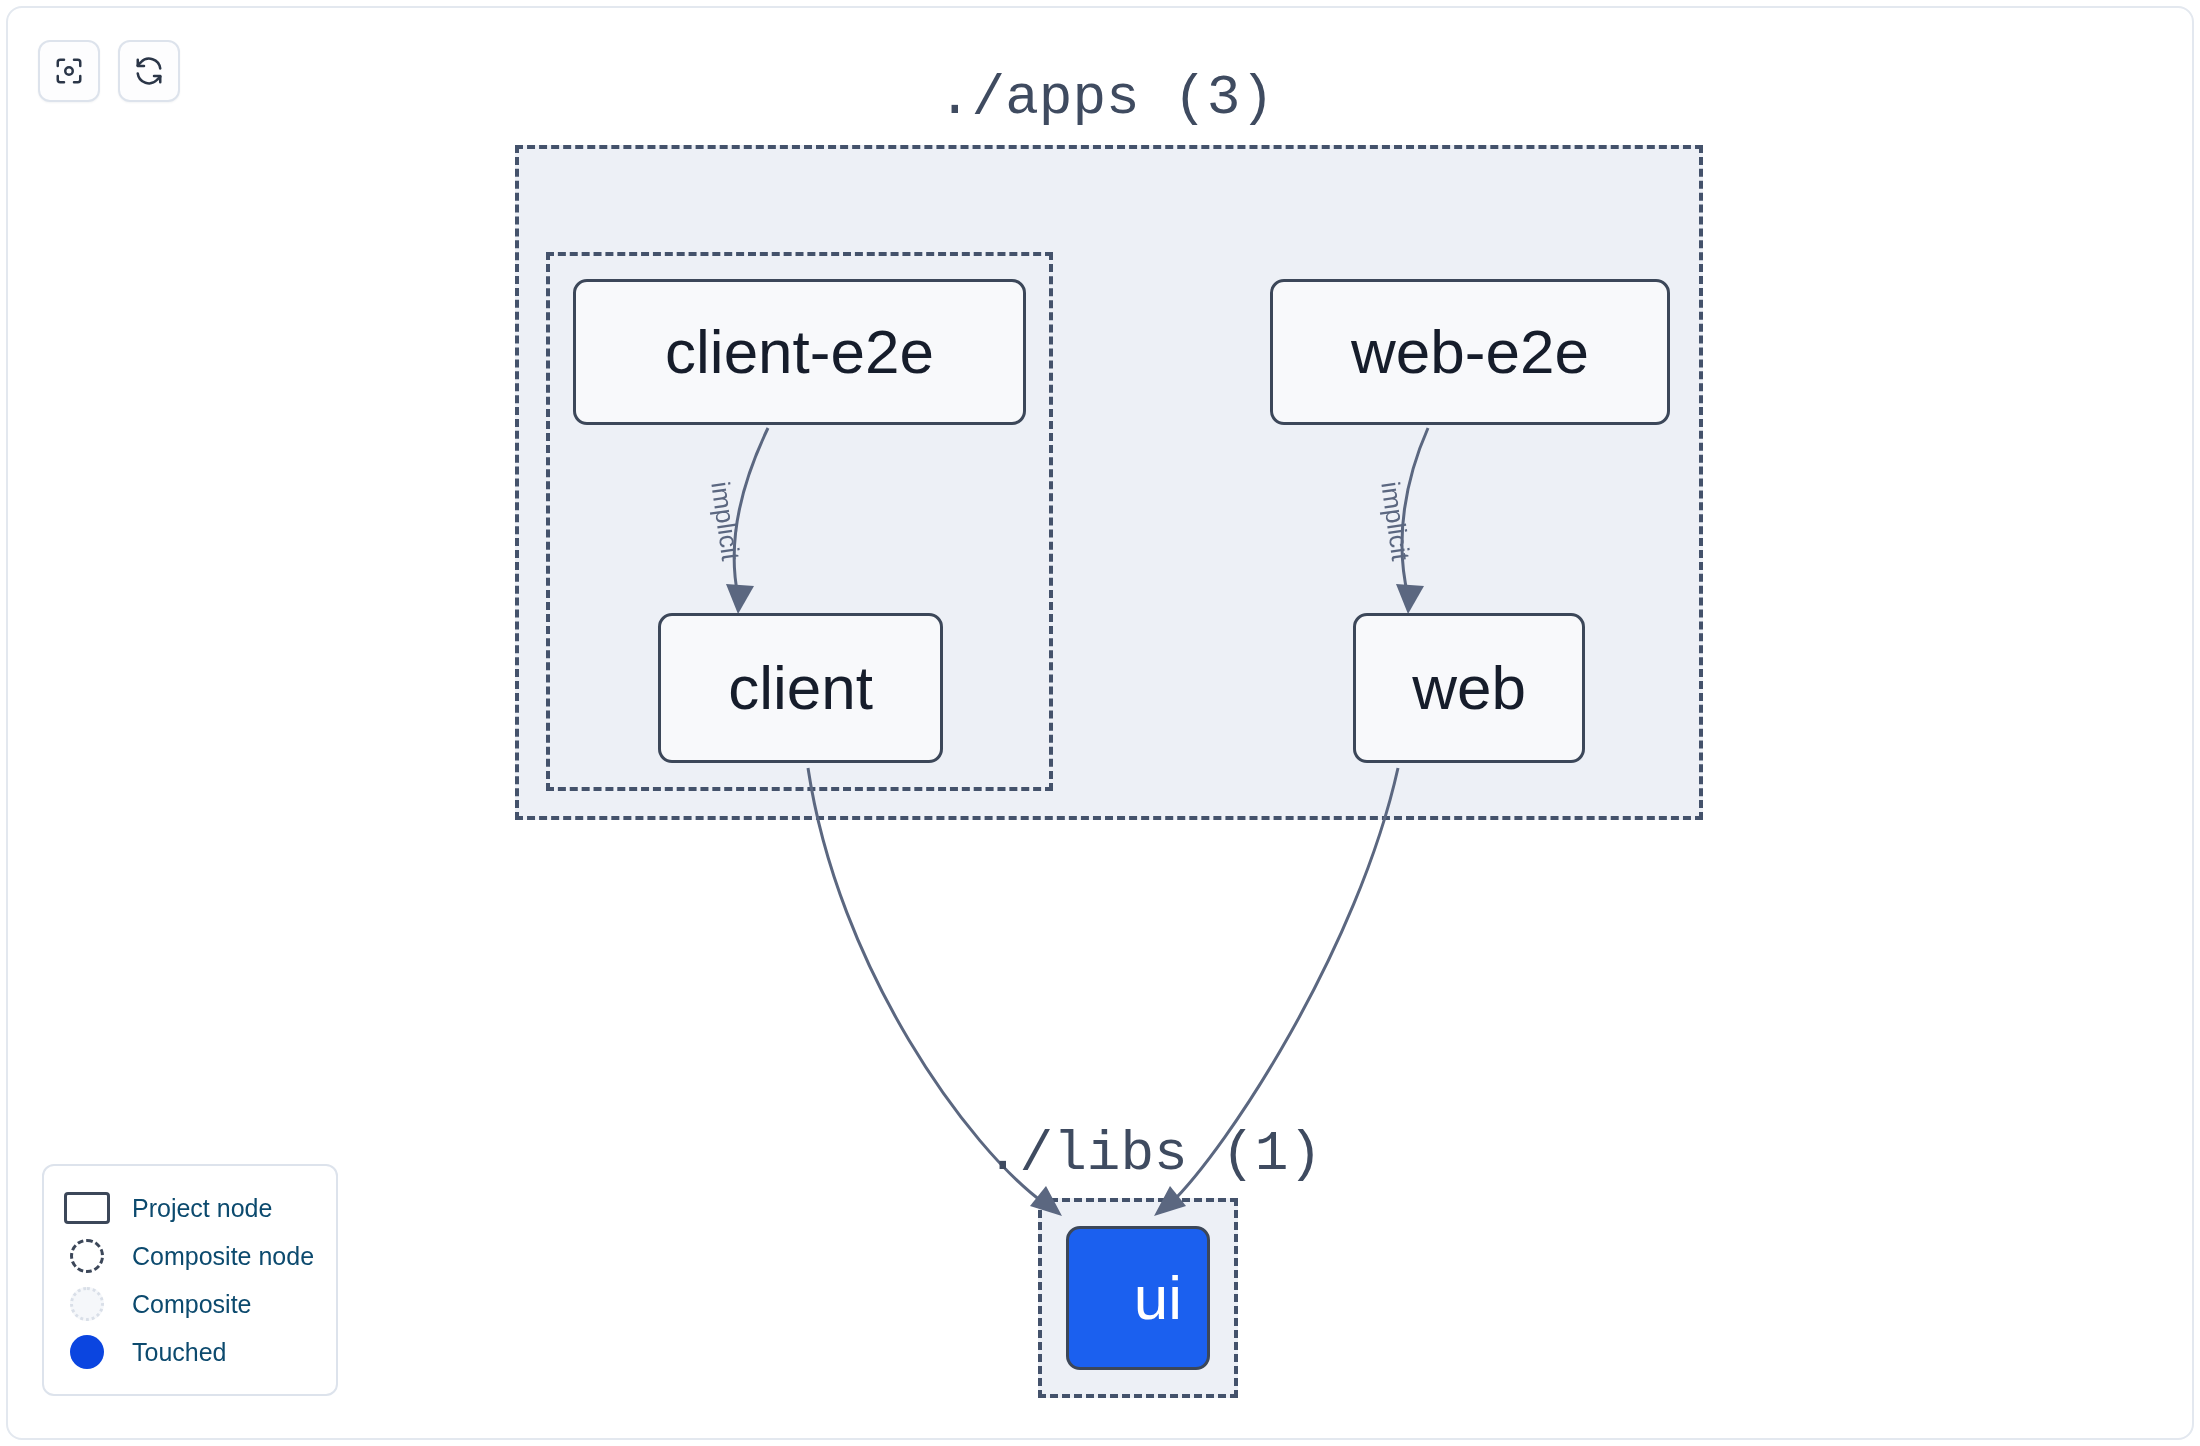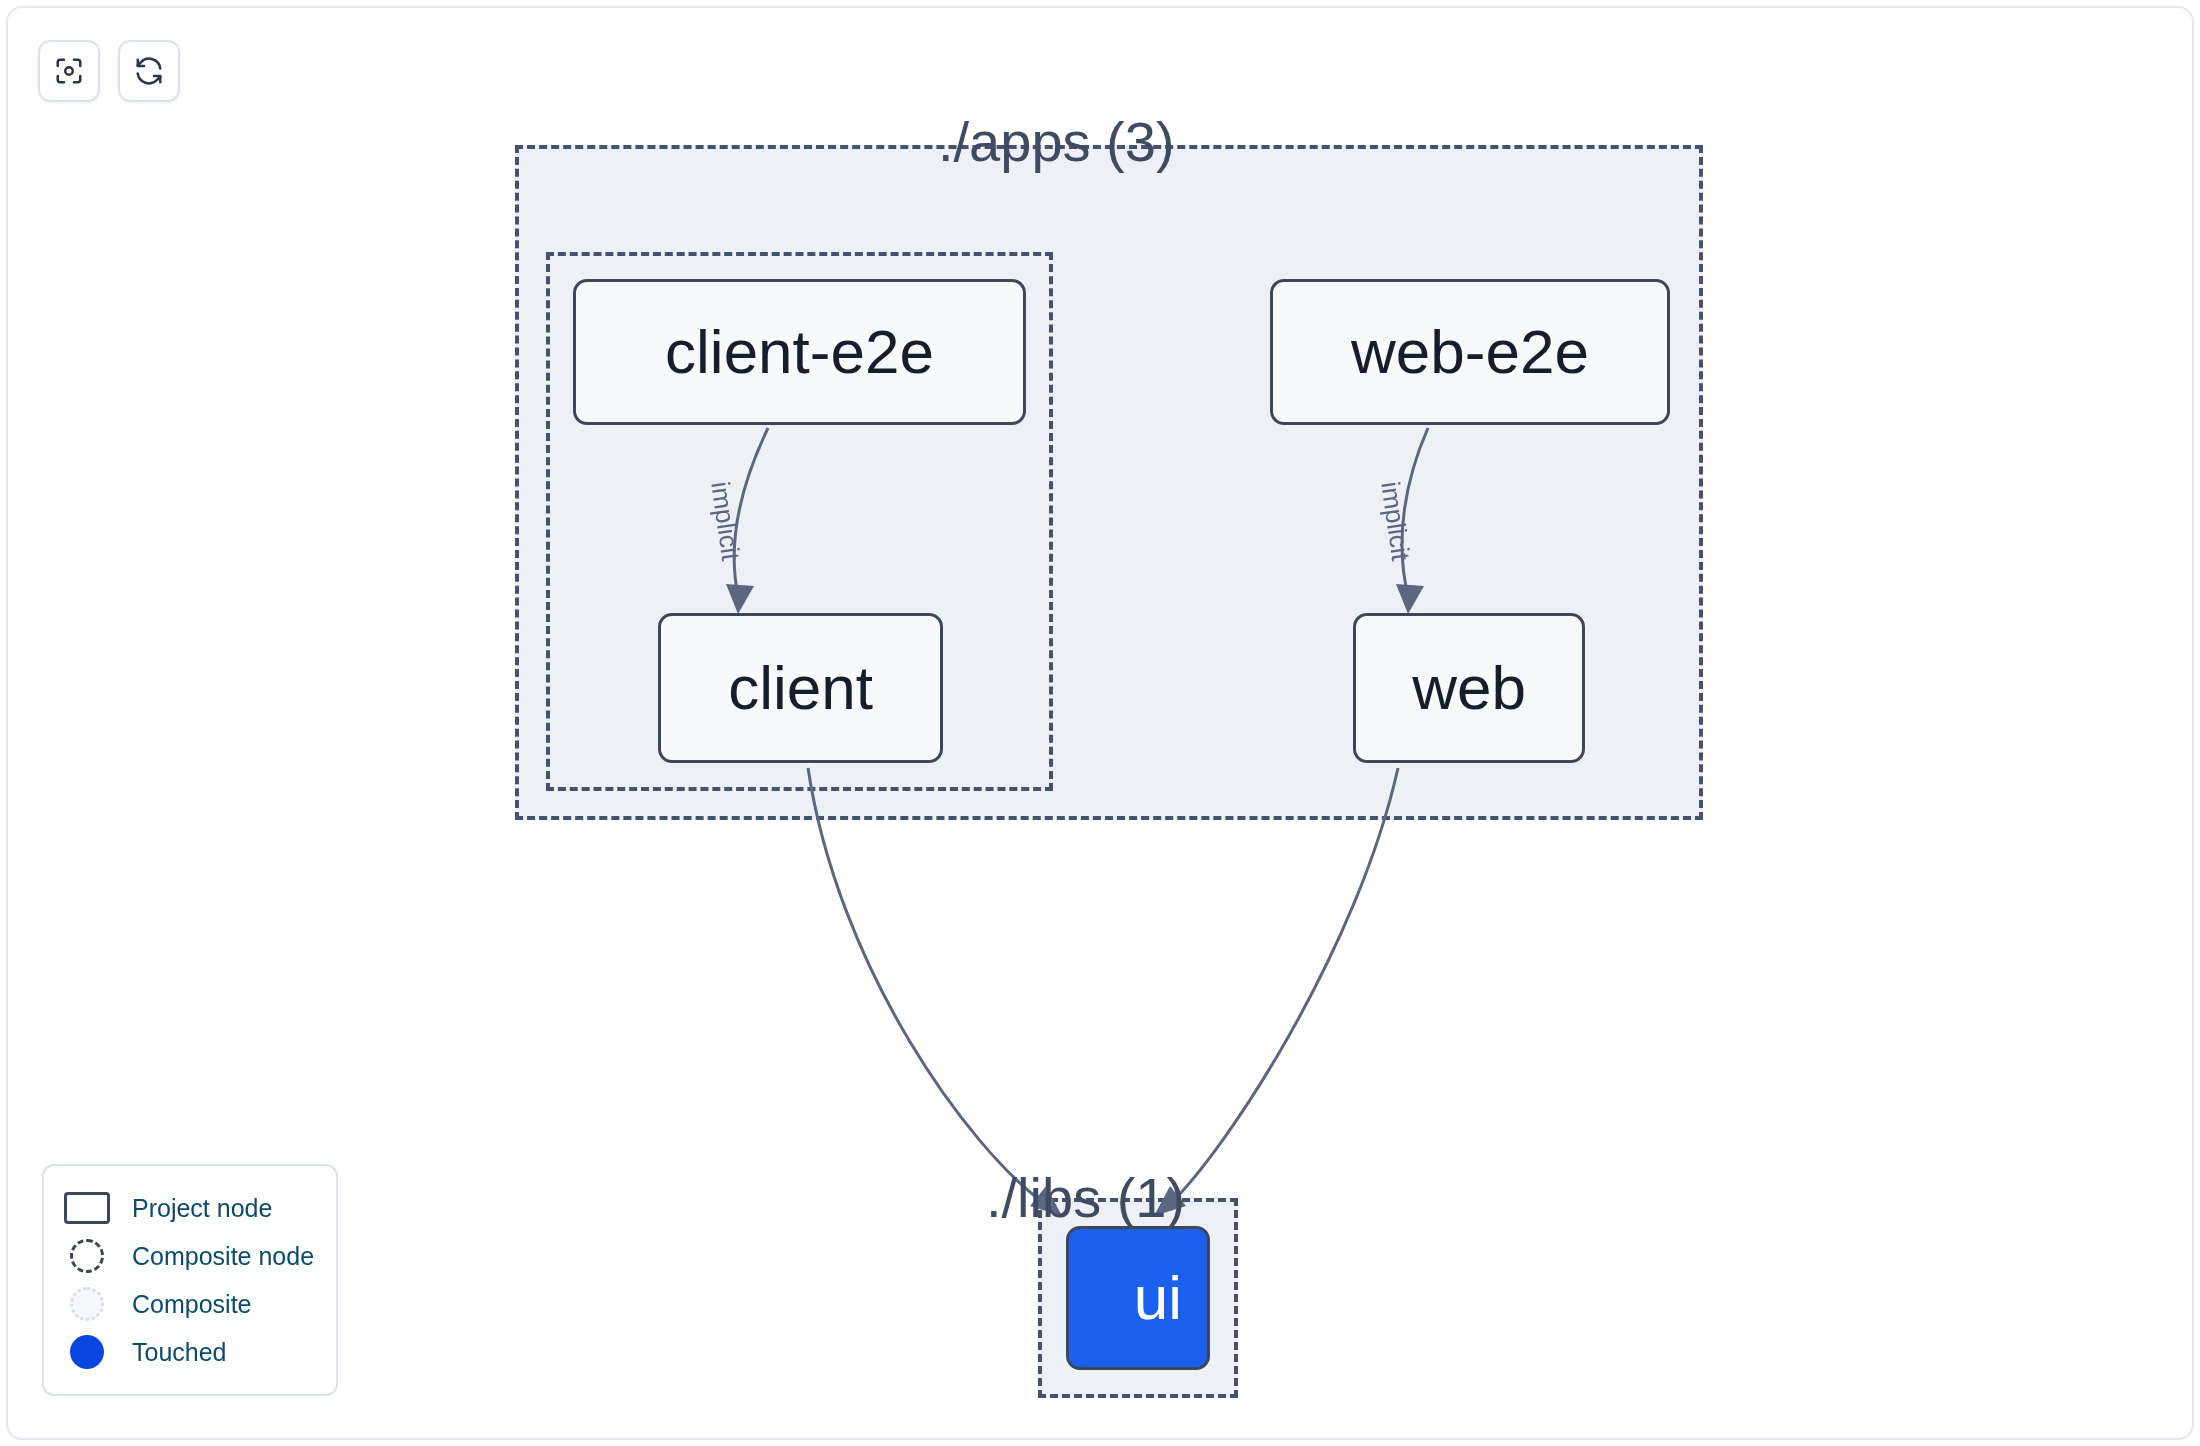--- a/index.html
+++ b/index.html
@@ -45,23 +45,22 @@
     position: absolute;
     background: #edf0f6;
     border: 4px dashed #44526b;
   }
   .group-label {
     position: absolute;
     color: #3f4b60;
     font-size: 56px;
     line-height: 1;
     white-space: nowrap;
-    font-family: Liberation Sans, sans-serif;
+    font-family: Liberation Mono, monospace;
     z-index: 30;
-    margin-top: 44px;
   }
 
   
   .node {
     position: absolute;
     border-radius: 14px;
     border: 3px solid #3c4759;
     background: #f8f9fb;
     display: flex;
     align-items: center;

